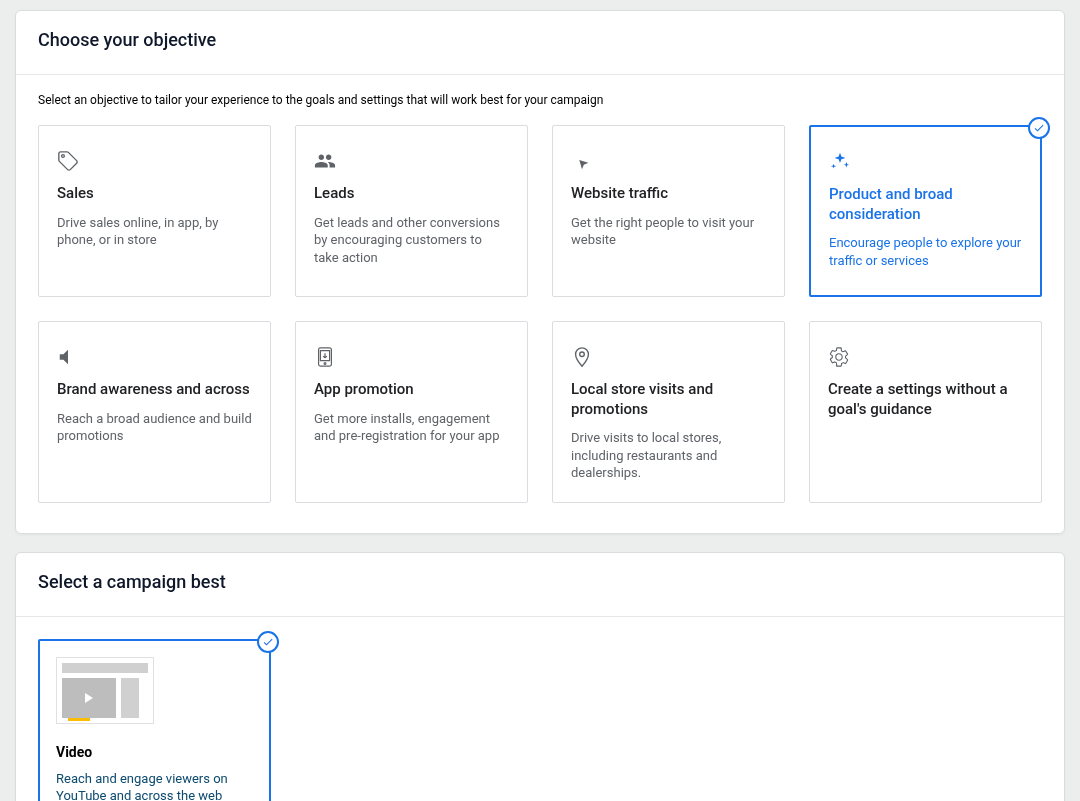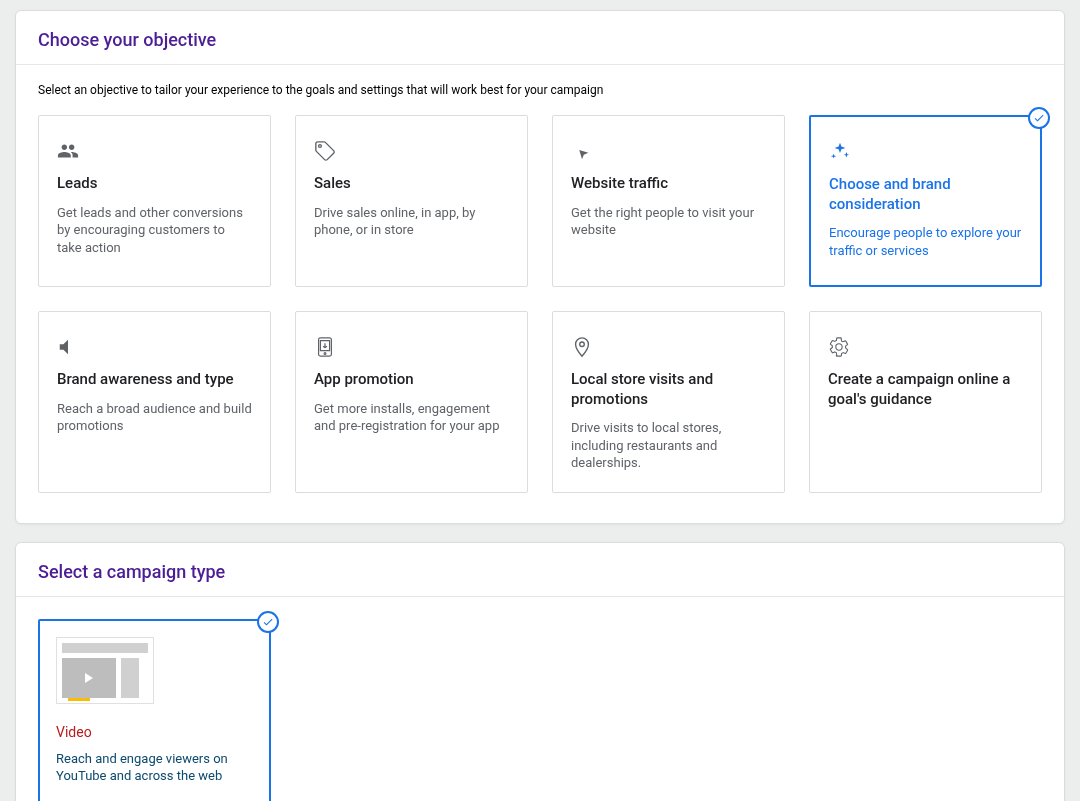--- a/index.html
+++ b/index.html
@@ -11,24 +11,24 @@
   overflow: hidden;
 }
 .panel {
   background: #fff;
   margin: 10px 15px;
   border: 1px solid #dadce0;
   border-radius: 6px;
   box-shadow: 0 1px 3px rgba(0,0,0,0.05);
 }
 .panel-heading {
-  padding: 18px 22px 14px;
+  padding: 18px 22px 24px;
   font-size: 18px;
   font-weight: 500;
-  color: #4c1d95;
+  color: #0f172a;
   border-bottom: 1px solid #e6e7e8;
 }
 .panel-sub {
   padding: 18px 22px 4px;
   font-size: 12px;
   color: #000000;
 }
 .grid {
   display: grid;
   grid-template-columns: repeat(4, 1fr);
@@ -99,83 +99,83 @@
   border: 1px solid #e0e0e0;
   padding: 5px;
   display: inline-block;
 }
 .thumb-bar { width: 86px; height: 10px; background: #d0d0d0; margin-bottom: 5px; }
 .thumb-body { display: flex; gap: 5px; }
 .thumb-main { width: 54px; height: 40px; background: #bdbdbd; display:flex; align-items:center; justify-content:center; position:relative; }
 .thumb-main::after{ content:''; position:absolute; bottom:-3px; left:6px; width:22px; height:3px; background:#fbbc04;}
 .thumb-play { width:0; height:0; border-left:8px solid #fff; border-top:5px solid transparent; border-bottom:5px solid transparent;}
 .thumb-side { width:18px; height:40px; background:#d0d0d0;}
-.type-title { margin-top:20px; font-size:14px; font-weight:400; color:#b91c1c;}
+.type-title { margin-top:20px; font-size:14px; font-weight:700; color:#000000;}
 .type-desc { margin-top:10px; font-size:13px; color:#0c4a6e; line-height:1.35;}
 </style>
 </head>
 <body>
 
 <div class="panel">
   <div class="panel-heading">Choose your objective</div>
   <div class="panel-sub">Select an objective to tailor your experience to the goals and settings that will work best for your campaign</div>
   <div class="grid">
 
     <div class="card">
       <div class="icon-slot">
           <svg viewBox="0 0 24 24">
+            <path d="M21.41 11.58l-9-9A2 2 0 0 0 11 2H4a2 2 0 0 0-2 2v7a2 2 0 0 0 .59 1.41l9 9a2 2 0 0 0 2.83 0l7-7a2 2 0 0 0-.01-2.83zM6.5 8A1.5 1.5 0 1 1 8 6.5 1.5 1.5 0 0 1 6.5 8z" fill="none" stroke="#5f6368" stroke-width="1.5"></path>
+          </svg>
+        </div>
+      <div class="title">Sales</div>
+      <div class="desc">Drive sales online, in app, by phone, or in store</div>
+    </div>
+
+    <div class="card">
+      <div class="icon-slot">
+          <svg viewBox="0 0 24 24">
             <path d="M16 11c1.66 0 3-1.34 3-3s-1.34-3-3-3-3 1.34-3 3 1.34 3 3 3zm-8 0c1.66 0 3-1.34 3-3S9.66 5 8 5 5 6.34 5 8s1.34 3 3 3zm0 2c-2.33 0-7 1.17-7 3.5V19h14v-2.5C15 14.17 10.33 13 8 13zm8 0c-.29 0-.62.02-.97.05 1.16.84 1.97 1.97 1.97 3.45V19h6v-2.5c0-2.33-4.67-3.5-7-3.5z"></path>
           </svg>
         </div>
       <div class="title">Leads</div>
       <div class="desc">Get leads and other conversions by encouraging customers to take action</div>
     </div>
 
     <div class="card">
       <div class="icon-slot">
           <svg viewBox="0 0 24 24">
-            <path d="M21.41 11.58l-9-9A2 2 0 0 0 11 2H4a2 2 0 0 0-2 2v7a2 2 0 0 0 .59 1.41l9 9a2 2 0 0 0 2.83 0l7-7a2 2 0 0 0-.01-2.83zM6.5 8A1.5 1.5 0 1 1 8 6.5 1.5 1.5 0 0 1 6.5 8z" fill="none" stroke="#5f6368" stroke-width="1.5"></path>
-          </svg>
-        </div>
-      <div class="title">Sales</div>
-      <div class="desc">Drive sales online, in app, by phone, or in store</div>
-    </div>
-
-    <div class="card">
-      <div class="icon-slot">
-          <svg viewBox="0 0 24 24">
             <path d="M9 11l3 10 2-5 5-2-10-3zM4 4l2 2M14 4l-2 2M4 14l2-2M9 2v3M2 9h3"></path>
           </svg>
         </div>
       <div class="title">Website traffic</div>
       <div class="desc">Get the right people to visit your website</div>
     </div>
 
     <div class="card selected">
       <div class="check-badge">
           <svg viewBox="0 0 24 24">
             <path d="M9 16.17l-4.17-4.17L3.4 13.41 9 19l12-12-1.41-1.41z"></path>
           </svg>
         </div>
       <div class="icon-slot">
           <svg viewBox="0 0 24 24">
             <path d="M12 2l1.5 4L18 7.5 13.5 9 12 13l-1.5-4L6 7.5 10.5 6 12 2zm7 10l.9 2.4L22 15l-2.1.6L19 18l-.9-2.4L16 15l2.1-.6L19 12zM5 14l.7 1.9L8 16.5l-2.3.6L5 19l-.7-1.9L2 16.5l2.3-.6L5 14z"></path>
           </svg>
         </div>
-      <div class="title">Choose and brand consideration</div>
+      <div class="title">Product and broad consideration</div>
       <div class="desc">Encourage people to explore your traffic or services</div>
     </div>
 
     <div class="card">
       <div class="icon-slot">
           <svg viewBox="0 0 24 24">
             <path d="M3 9v6h4l5 5V4L7 9H3zm14 0l2-2m-2 8l2 2m0-5h3"></path>
           </svg>
         </div>
-      <div class="title">Brand awareness and type</div>
+      <div class="title">Brand awareness and across</div>
       <div class="desc">Reach a broad audience and build promotions</div>
     </div>
 
     <div class="card">
       <div class="icon-slot">
           <svg viewBox="0 0 24 24">
             <path d="M17 2H7a2 2 0 0 0-2 2v16a2 2 0 0 0 2 2h10a2 2 0 0 0 2-2V4a2 2 0 0 0-2-2zm-5 18a1 1 0 1 1 1-1 1 1 0 0 1-1 1zm5-4H7V5h10z" fill="none" stroke="#5f6368" stroke-width="1.3"></path>
             <path d="M12 8v5m0 0l-2-2m2 2l2-2" stroke="#5f6368" stroke-width="1.3" fill="none"></path>
           </svg>
         </div>
@@ -192,28 +192,28 @@
       <div class="title">Local store visits and promotions</div>
       <div class="desc">Drive visits to local stores, including restaurants and dealerships.</div>
     </div>
 
     <div class="card">
       <div class="icon-slot">
           <svg viewBox="0 0 24 24">
             <path d="M19.14 12.94a7 7 0 0 0 .06-.94 7 7 0 0 0-.06-.94l2.03-1.58a.5.5 0 0 0 .12-.63l-1.92-3.32a.5.5 0 0 0-.6-.22l-2.39.96a7.1 7.1 0 0 0-1.63-.94l-.36-2.54A.5.5 0 0 0 14 2h-4a.5.5 0 0 0-.49.42l-.36 2.54a7.1 7.1 0 0 0-1.63.94l-2.39-.96a.5.5 0 0 0-.6.22L2.61 8.48a.5.5 0 0 0 .12.63l2.03 1.58a7 7 0 0 0 0 1.88L2.73 14.15a.5.5 0 0 0-.12.63l1.92 3.32a.5.5 0 0 0 .6.22l2.39-.96a7.1 7.1 0 0 0 1.63.94l.36 2.54A.5.5 0 0 0 10 22h4a.5.5 0 0 0 .49-.42l.36-2.54a7.1 7.1 0 0 0 1.63-.94l2.39.96a.5.5 0 0 0 .6-.22l1.92-3.32a.5.5 0 0 0-.12-.63zM12 15.5A3.5 3.5 0 1 1 15.5 12 3.5 3.5 0 0 1 12 15.5z" fill="none" stroke="#5f6368" stroke-width="1.2"></path>
           </svg>
         </div>
-      <div class="title">Create a campaign online a goal's guidance</div>
+      <div class="title">Create a settings without a goal's guidance</div>
     </div>
 
   </div>
 </div>
 
 <div class="panel" style="margin-top:18px;">
-  <div class="panel-heading">Select a campaign type</div>
+  <div class="panel-heading">Select a campaign best</div>
   <div class="type-grid">
     <div class="type-card">
       <div class="check-badge">
           <svg viewBox="0 0 24 24">
             <path d="M9 16.17l-4.17-4.17L3.4 13.41 9 19l12-12-1.41-1.41z"></path>
           </svg>
         </div>
       <div class="thumb">
         <div class="thumb-bar"></div>
         <div class="thumb-body">

